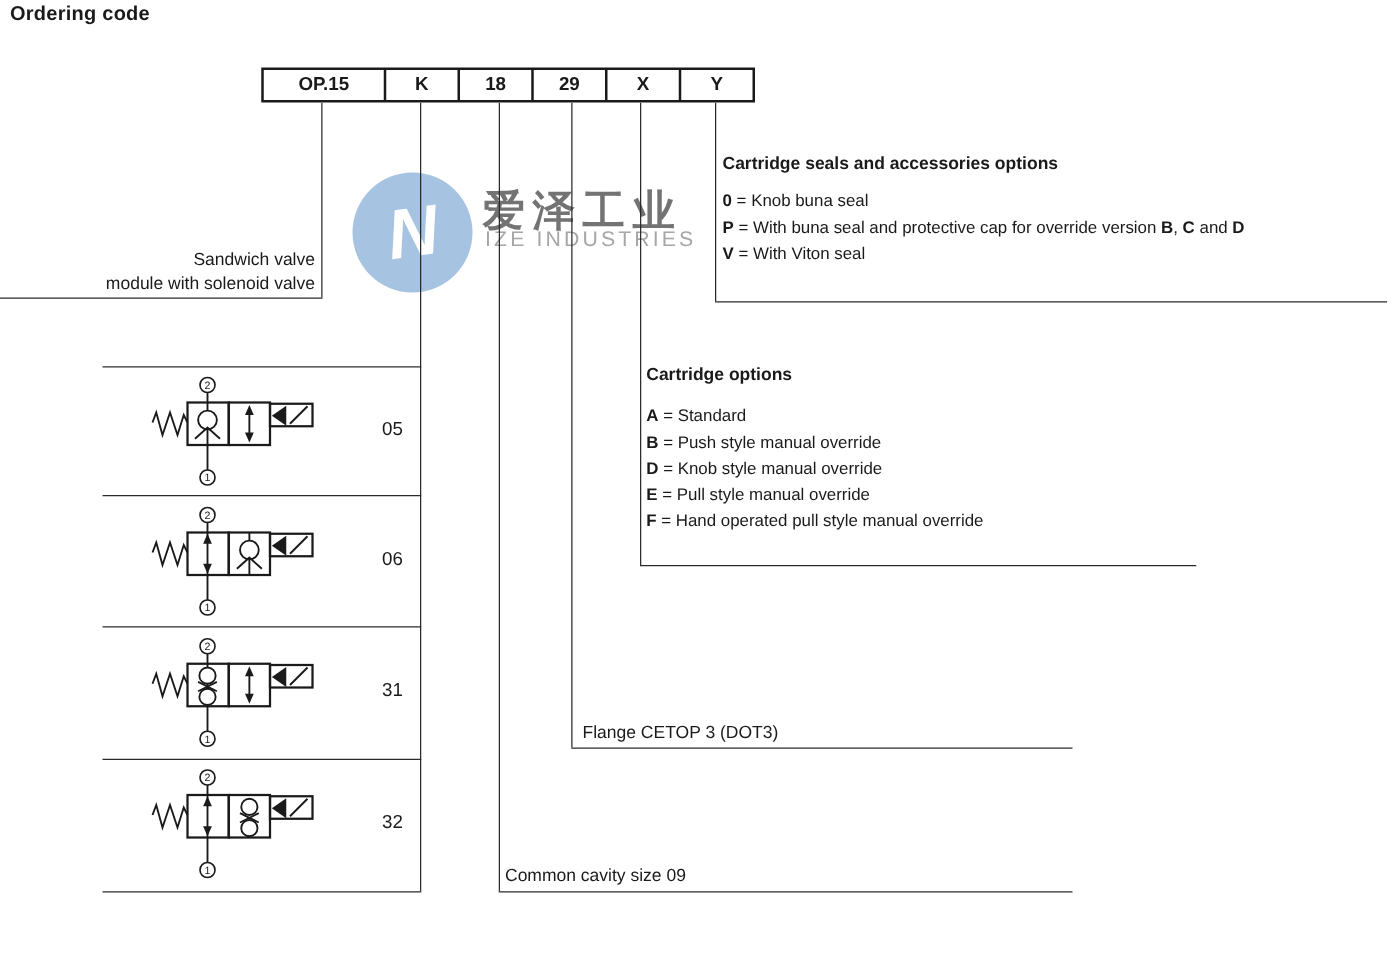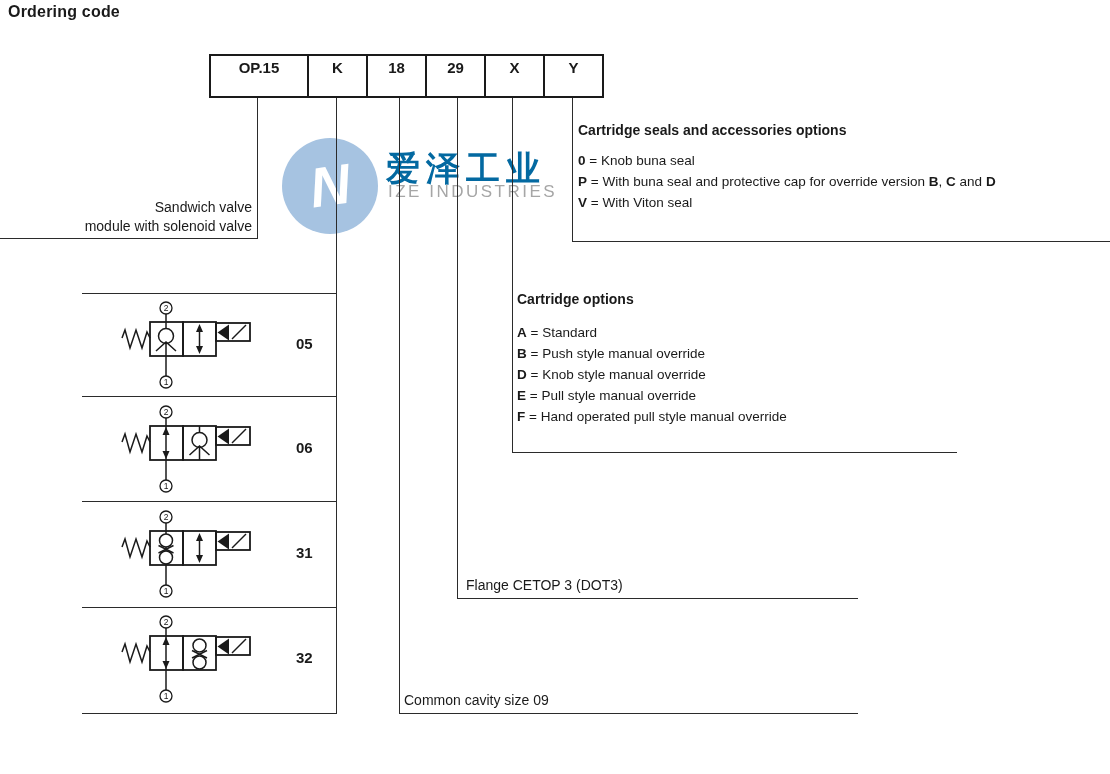--- a/index.html
+++ b/index.html
@@ -2,51 +2,51 @@
 <html><head>
 <meta charset="utf-8">
 <style>
   html,body{margin:0;padding:0;background:#ffffff;}
   .page{position:relative;width:1110px;height:774px;background:#fff;overflow:hidden;
         font-family:"Liberation Sans", sans-serif;color:#1a1a1a;}
   .abs{position:absolute;}
   .title{font-size:16px;font-weight:bold;letter-spacing:.2px;z-index:3;}
   
   .codebar{display:flex;border:2px solid #1a1a1a;background:#fff;z-index:3;}
-  .codecell{height:40px;line-height:24px;text-align:center;font-weight:bold;font-size:15px;}
+  .codecell{height:24px;line-height:24px;text-align:center;font-weight:bold;font-size:15px;}
   .codecell + .codecell{border-left:2px solid #1a1a1a;}
   
   .vline{width:1px;background:#2b2b2b;z-index:2;}
   .hline{height:1px;background:#2b2b2b;z-index:2;}
   
   .heading{font-size:14px;font-weight:bold;z-index:3;white-space:pre;}
   .optrow{font-size:13.5px;line-height:21px;white-space:pre;z-index:3;}
   .optrow b{font-weight:bold;}
   .label14{font-size:14px;z-index:3;white-space:pre;}
   .rightlabel{font-size:14px;line-height:19px;text-align:right;z-index:3;}
-  .code-num{font-size:15px;font-weight:bold;text-align:left;z-index:3;}
+  .code-num{font-size:15px;font-weight:normal;text-align:center;z-index:3;}
   
   .wm-circle{width:96px;height:96px;border-radius:50%;z-index:1;display:flex;
              align-items:center;justify-content:center;}
   .wm-letter{color:#ffffff;font-weight:bold;font-style:italic;font-size:56px;
              transform:rotate(-8deg);line-height:1;}
   .wm-cn{font-size:34px;font-weight:bold;letter-spacing:6px;z-index:1;}
   .wm-en{font-size:17px;letter-spacing:2.5px;z-index:1;}
   svg{display:block;}
   svg text{font-family:"Liberation Sans", sans-serif;}
 </style>
 </head>
 <body>
 
 <div class="page">
 
   <div class="abs wm-circle" style="left:282px;top:138px;background:#a6c3e1;">
     <span class="wm-letter">N</span>
   </div>
-  <div class="abs wm-cn" style="left:386px;top:146px;color:#0369a1;">爱泽工业</div>
+  <div class="abs wm-cn" style="left:386px;top:146px;color:#737373;">爱泽工业</div>
   <div class="abs wm-en" style="left:388px;top:182px;color:#a6a6a6;">IZE INDUSTRIES</div>
 
   <div class="abs title" style="left:8px;top:3px;">Ordering code</div>
 
   <div class="abs codebar" style="left:209px;top:54px;">
     <div class="codecell" style="width:96px;">OP.15</div>
     <div class="codecell" style="width:57px;">K</div>
     <div class="codecell" style="width:57px;">18</div>
     <div class="codecell" style="width:57px;">29</div>
     <div class="codecell" style="width:57px;">X</div>

